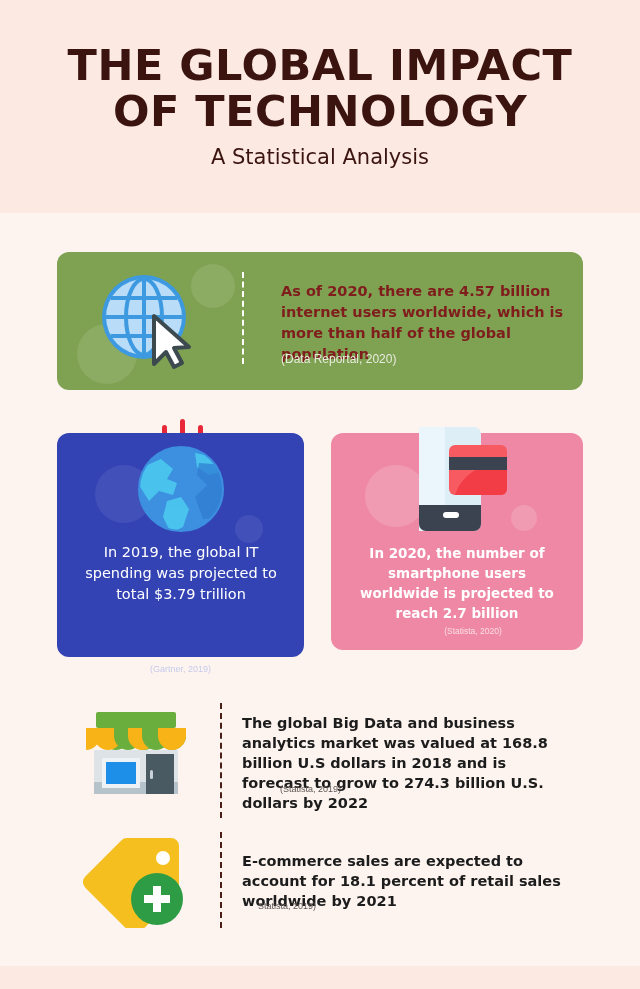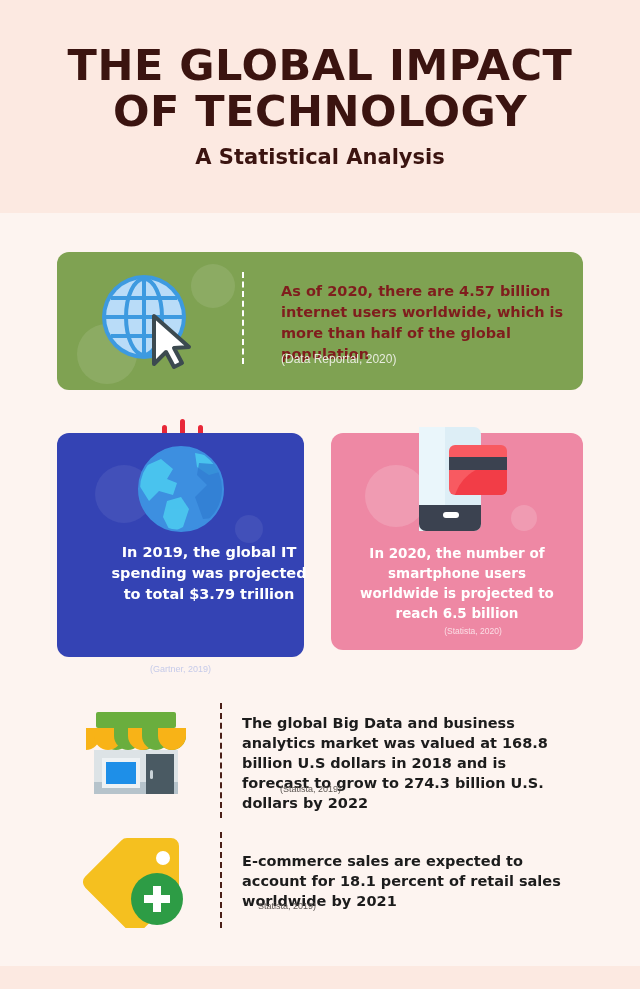--- a/index.html
+++ b/index.html
@@ -41,21 +41,21 @@
     letter-spacing: 0.5px;
     color: #3b1410;
     font-family: "DejaVu Sans", sans-serif;
   }
   .subtitle {
     position: absolute;
     left: 0; top: 145px;
     width: 640px;
     text-align: center;
     font-size: 21px;
-    font-weight: 700;
+    font-weight: 400;
     color: #3b1410;
     font-family: "DejaVu Sans", sans-serif;
   }
 
   
   .card-green {
     position: absolute;
     left: 57px; top: 252px;
     width: 526px; height: 138px;
     background: #7fa252;
@@ -130,24 +130,23 @@
     width: 88px; height: 88px;
   }
 
   .blue-text {
     position: absolute;
     left: 77px; top: 542px;
     width: 208px;
     text-align: center;
     font-size: 14.5px;
     line-height: 21px;
-    font-weight: 700;
+    font-weight: 400;
     color: #ffffff;
     font-family: "DejaVu Sans", sans-serif;
-    margin-left: 28px;
   }
   .blue-cite {
     position: absolute;
     left: 57px; top: 624px;
     width: 247px;
     text-align: center;
     font-size: 9px;
     color: #c6cbe9;
     margin-top: 40px;
   }
@@ -306,21 +305,21 @@
     <rect x="8" y="0" width="62" height="104" rx="7" fill="#ddeef6"></rect>
     <rect x="8" y="0" width="26" height="104" fill="#eaf6fb"></rect>
     <path d="M8 78 h62 v19 a7 7 0 0 1 -7 7 h-48 a7 7 0 0 1 -7 -7 z" fill="#3b4250"></path>
     <rect x="32" y="85" width="16" height="6" rx="3" fill="#ffffff"></rect>
     <rect x="38" y="18" width="58" height="50" rx="6" fill="#f85a61"></rect>
     <path d="M44 68 h46 a6 6 0 0 0 6 -6 v-26 c-30 0 -46 14 -52 32 z" fill="#f23d47"></path>
     <rect x="38" y="30" width="58" height="13" fill="#3b4250"></rect>
   </svg>
 </div>
 
-<div class="pink-text">In 2020, the number of smartphone users worldwide is projected to reach 6.5 billion</div>
+<div class="pink-text">In 2020, the number of smartphone users worldwide is projected to reach 2.7 billion</div>
 <div class="pink-cite">(Statista, 2020)</div>
 
 <div class="store-wrap">
   <svg viewBox="0 0 112 92" width="112" height="92">
     <rect x="14" y="42" width="84" height="44" fill="#dde3e6"></rect>
     <rect x="14" y="74" width="84" height="12" fill="#b6c3cb"></rect>
     <rect x="22" y="50" width="38" height="30" fill="#eef2f4"></rect>
     <rect x="26" y="54" width="30" height="22" fill="#1e8fe8"></rect>
     <rect x="66" y="46" width="28" height="40" fill="#4a5a63"></rect>
     <rect x="70" y="62" width="3" height="9" rx="1.5" fill="#c9d3d8"></rect>

